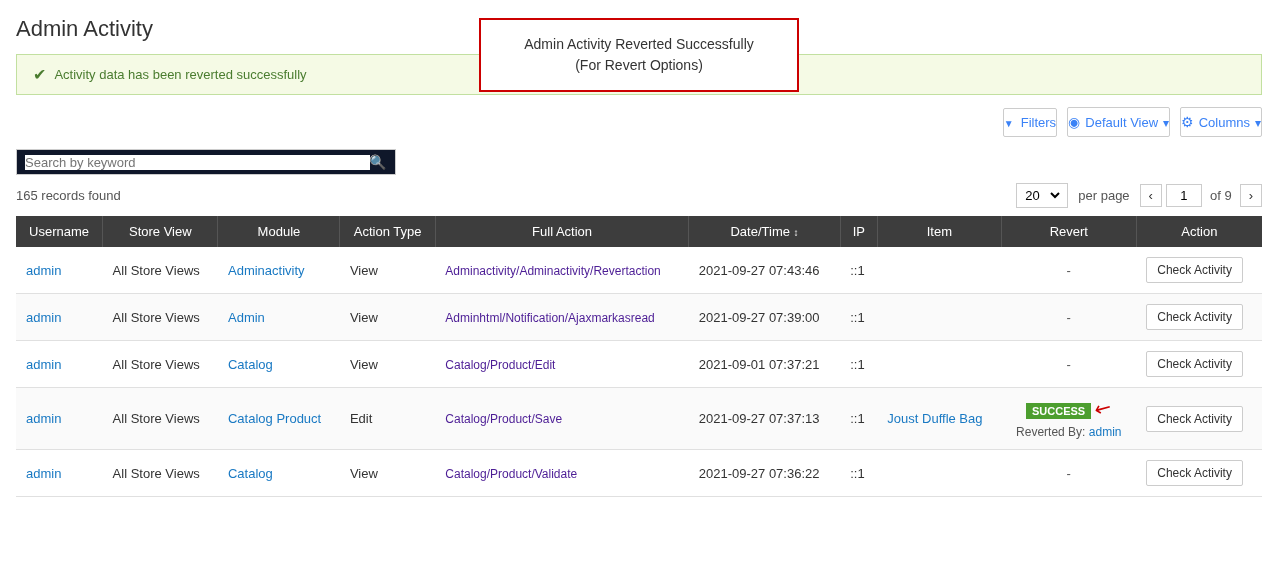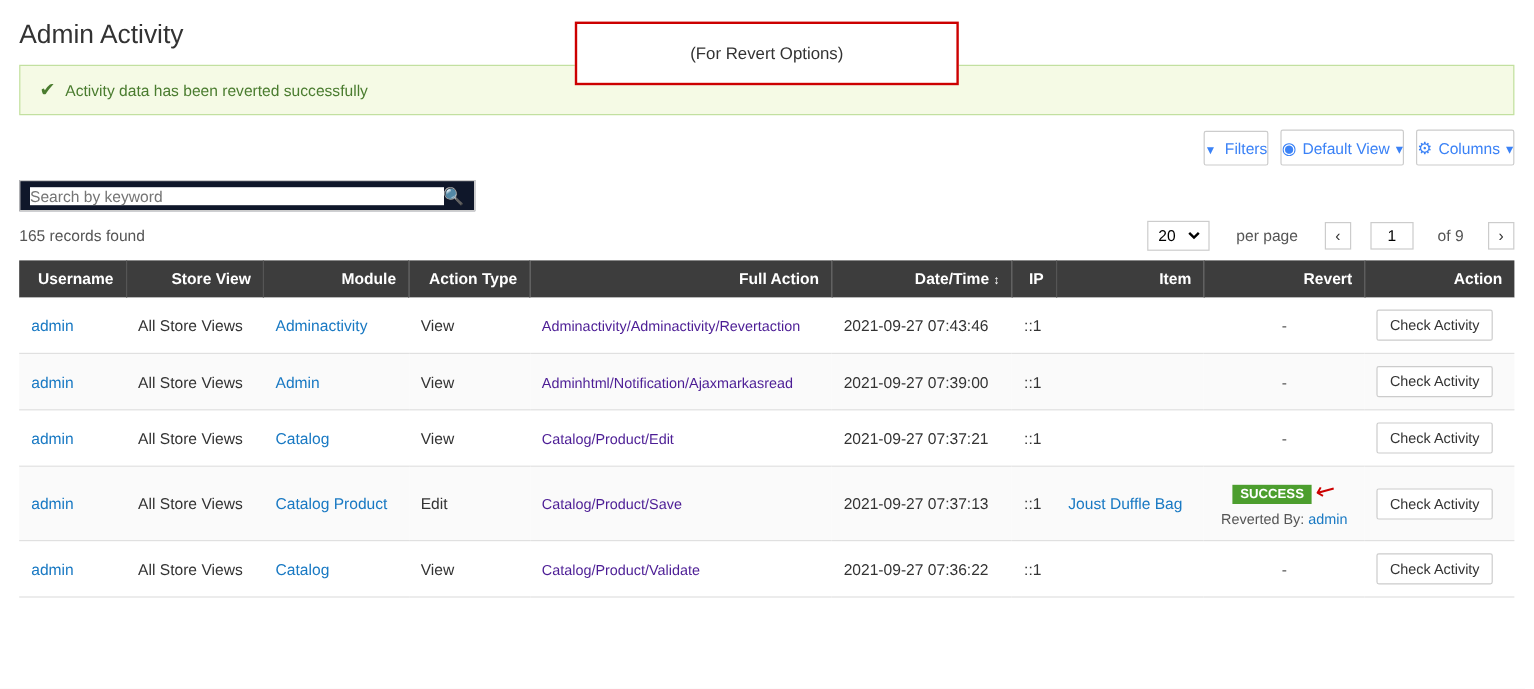--- a/index.html
+++ b/index.html
@@ -88,21 +88,21 @@
     .records-row {
       display: flex;
       align-items: center;
       justify-content: space-between;
       margin-bottom: 8px;
     }
     .records-count { font-size: 13px; color: #555; }
     .pagination {
       display: flex;
       align-items: center;
-      gap: 16px;
+      gap: 4px;
       font-size: 13px;
     }
     .per-page-select {
       display: flex;
       align-items: center;
       border: 1px solid #ccc;
       background: #fff;
       padding: 3px 4px;
       gap: 2px;
       cursor: pointer;
@@ -129,23 +129,23 @@
       padding: 3px;
       font-size: 13px;
     }
     .of-pages { color: #555; margin: 0 4px; }
 
     
     .data-table { width: 100%; border-collapse: collapse; }
     .data-table thead tr { background: #3d3d3d; color: #fff; }
     .data-table thead th {
       padding: 8px 10px;
-      text-align: right;
-      font-size: 13px;
-      font-weight: 700;
+      text-align: center;
+      font-size: 13px;
+      font-weight: 400;
       border-right: 1px solid #555;
     }
     .data-table thead th:last-child { border-right: none; }
     .data-table thead th.sortable { cursor: pointer; }
     .data-table tbody tr { border-bottom: 1px solid #e0e0e0; background: #fff; }
     .data-table tbody tr:nth-child(even) { background: #fafafa; }
     .data-table tbody td { padding: 10px 10px; font-size: 13px; vertical-align: middle; }
 
     .link { color: #1979c3; text-decoration: none; cursor: pointer; }
 
@@ -194,20 +194,21 @@
     .gear-icon::before { content: "⚙"; font-size: 14px; }
     .chevron-icon::before { content: "▾"; font-size: 12px; }
     .sort-icon::before { content: " ↕"; font-size: 10px; }
   </style>
 </head>
 <body>
 
 <div class="page-wrapper">
 
   <div class="tooltip-popup">
+    <div>Admin Activity Reverted Successfully</div>
     <div>(For Revert Options)</div>
   </div>
 
   <h1 class="page-title">Admin Activity</h1>
 
   <div class="success-banner">
     <span class="check-icon">✔</span>
     <span>Activity data has been reverted successfully</span>
   </div>
 
@@ -299,21 +300,21 @@
             <div class="revert-cell"><span class="revert-dash">-</span></div>
           </td>
           <td><button class="check-activity-btn">Check Activity</button></td>
         </tr>
         <tr>
           <td><a class="link">admin</a></td>
           <td>All Store Views</td>
           <td><a class="link">Catalog</a></td>
           <td>View</td>
           <td><a class="full-action-link">Catalog/Product/Edit</a></td>
-          <td>2021-09-27 07:37:21</td>
+          <td>2021-09-01 07:37:21</td>
           <td>::1</td>
           <td></td>
           <td>
             <div class="revert-cell"><span class="revert-dash">-</span></div>
           </td>
           <td><button class="check-activity-btn">Check Activity</button></td>
         </tr>
         <tr>
           <td><a class="link">admin</a></td>
           <td>All Store Views</td>

